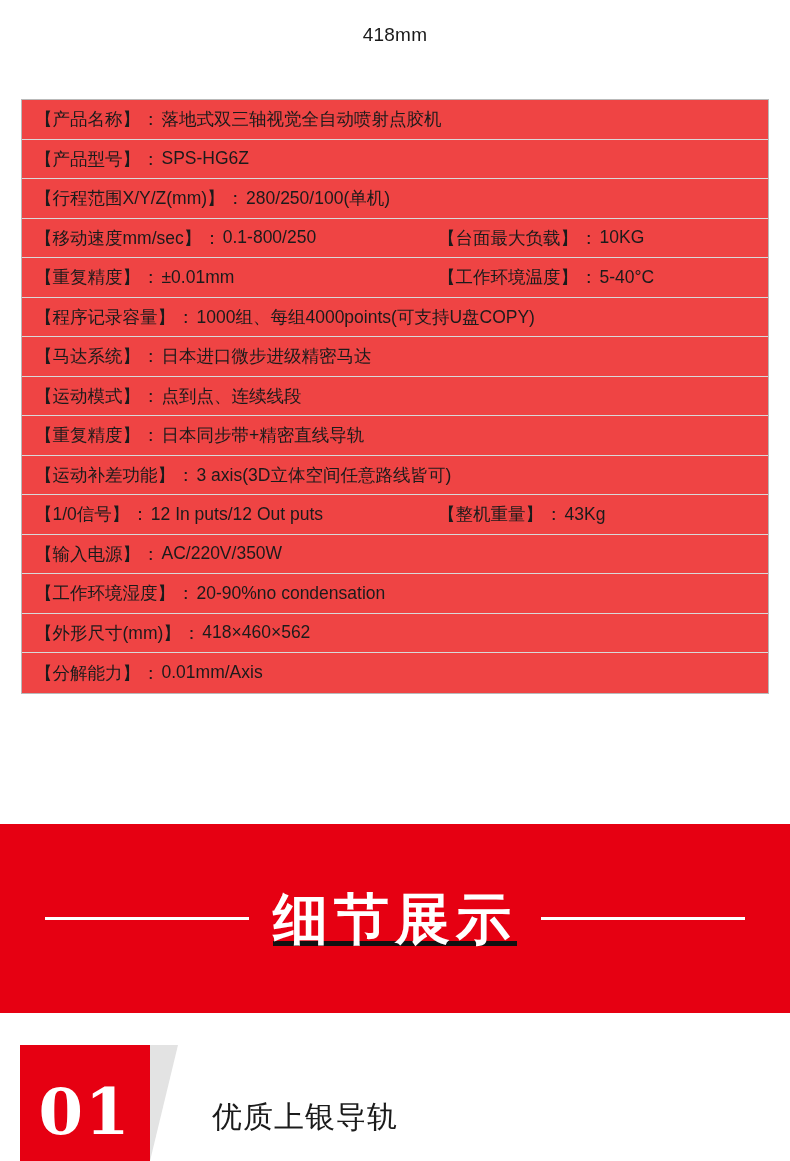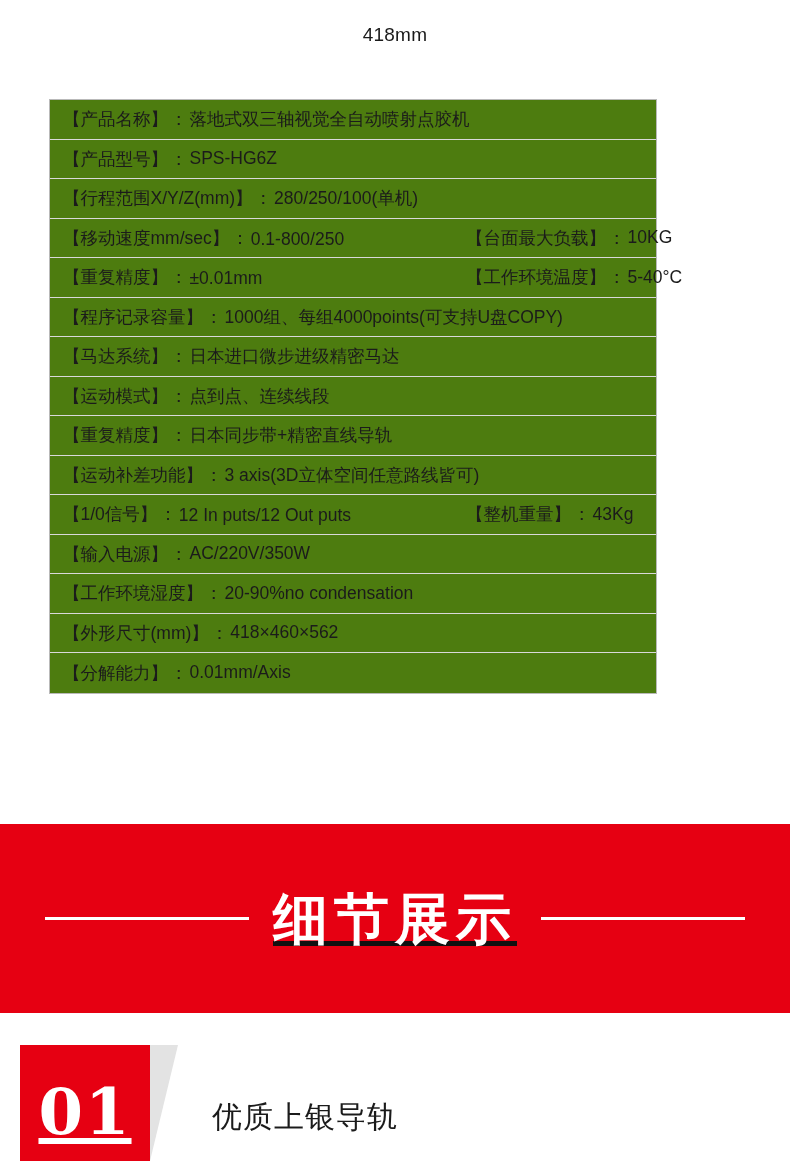--- a/index.html
+++ b/index.html
@@ -29,25 +29,24 @@
     color: #1a1a1a;
     padding-top: 24px;
     letter-spacing: 0.2px;
   }
 
   
   .spec-table-wrap {
     position: absolute;
     left: 21px;
     top: 99px;
-    width: 608px;
+    width: 748px;
     border: 1px solid #b9b9b9;
     box-sizing: border-box;
-    background: #4d7c0f;
-    margin-left: 28px;
+    background: #ef4444;
   }
   .spec-row {
     display: flex;
     align-items: center;
     height: 39.5px;
     border-bottom: 1px solid #d9d9d9;
     box-sizing: border-box;
     padding-left: 13px;
     padding-right: 10px;
     font-size: 17.5px;
@@ -71,21 +70,20 @@
     display: flex;
     align-items: center;
   }
   .cell-b {
     display: flex;
     align-items: center;
     margin-left: 48px;
   }
   .spec-row.two-col .cell-a {
     min-width: 355px;
-    align-items: flex-end;
   }
 
   
   .red-banner {
     position: absolute;
     left: 0;
     top: 824px;
     width: 790px;
     height: 189px;
     background: #e60012;
@@ -159,21 +157,20 @@
     display: flex;
     align-items: center;
     justify-content: center;
     color: #ffffff;
     font-family: "DejaVu Serif", "Liberation Serif", serif;
     font-weight: bold;
     font-size: 64px;
     letter-spacing: 2px;
     padding-top: 16px;
     box-sizing: border-box;
-    text-decoration: underline;
   }
   .feature-text {
     font-size: 30px;
     color: #1b1b1b;
     margin-left: 42px;
     padding-top: 52px;
     letter-spacing: 1px;
     white-space: nowrap;
   }
 </style>

